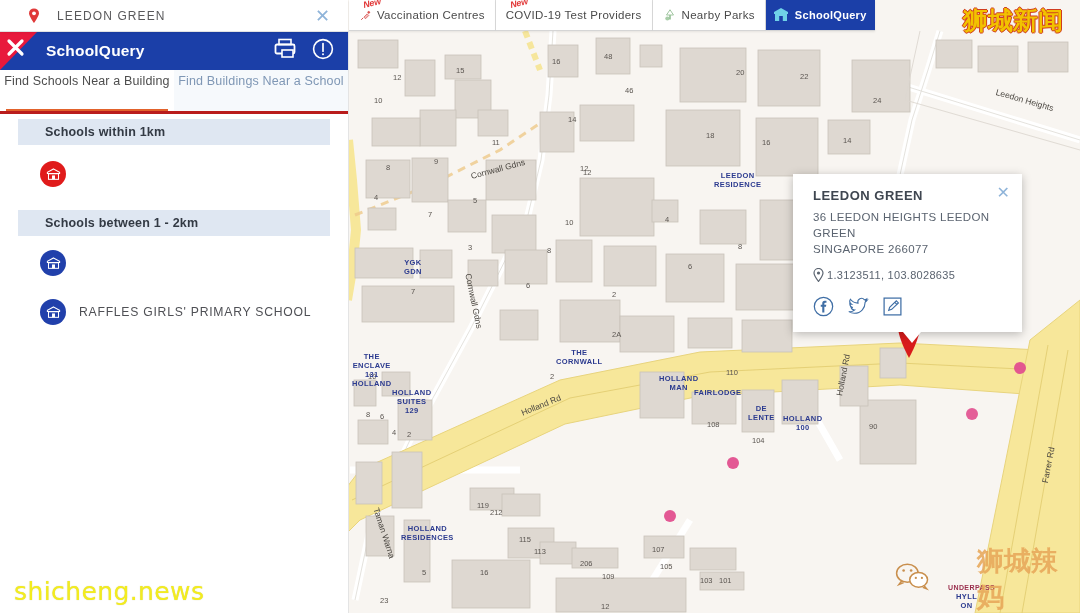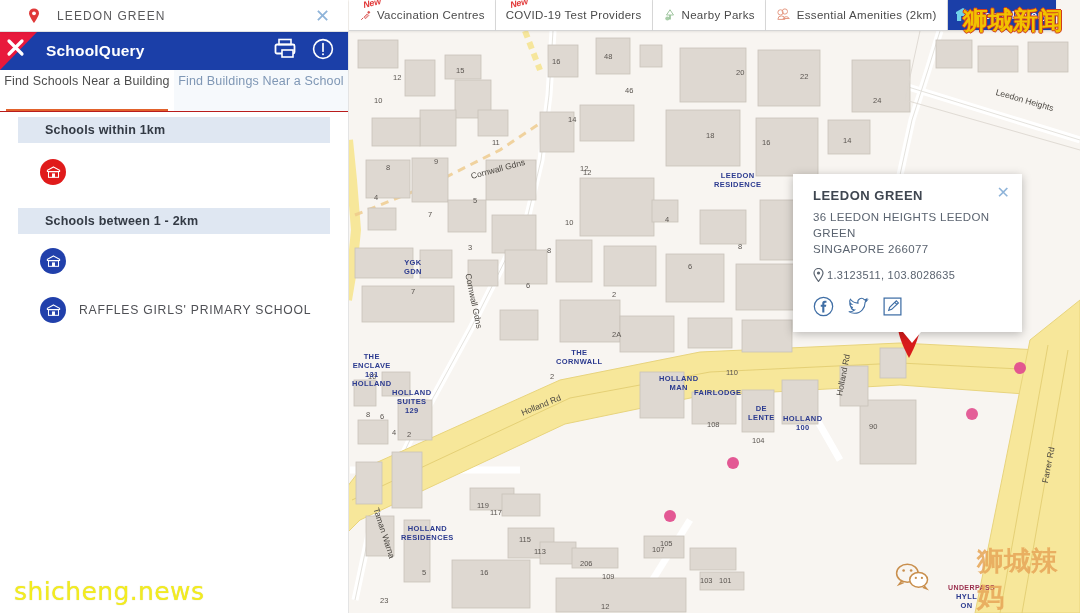--- a/index.html
+++ b/index.html
@@ -144,21 +144,21 @@
     margin-left: auto;
     display: flex;
     align-items: center;
     gap: 16px;
     padding-right: 14px;
   }
 
   .panel-tabs {
     display: flex;
     height: 41px;
-    border-bottom: 1px solid #b91c1c;
+    border-bottom: 3px solid #b91c1c;
   }
   .ptab {
     flex: 1;
     text-align: center;
     font-size: 12.5px;
     line-height: 19px;
     padding-top: 2px;
     color: #7f97b5;
     letter-spacing: .15px;
     position: relative;
@@ -495,27 +495,27 @@
     <div class="mlabel bldg" style="left:707px;top:420px">108</div>
     <div class="mlabel bldg" style="left:752px;top:436px">104</div>
     <div class="mlabel bldg" style="left:869px;top:422px">90</div>
     <div class="mlabel bldg" style="left:368px;top:372px">10</div>
     <div class="mlabel bldg" style="left:366px;top:410px">8</div>
     <div class="mlabel bldg" style="left:380px;top:412px">6</div>
     <div class="mlabel bldg" style="left:392px;top:428px">4</div>
     <div class="mlabel bldg" style="left:407px;top:430px">2</div>
     <div class="mlabel bldg" style="left:380px;top:596px">23</div>
     <div class="mlabel bldg" style="left:477px;top:501px">119</div>
-    <div class="mlabel bldg" style="left:490px;top:508px">117</div>
+    <div class="mlabel bldg" style="left:490px;top:508px">212</div>
     <div class="mlabel bldg" style="left:519px;top:535px">115</div>
     <div class="mlabel bldg" style="left:534px;top:547px">113</div>
     <div class="mlabel bldg" style="left:580px;top:559px">206</div>
     <div class="mlabel bldg" style="left:602px;top:572px">109</div>
     <div class="mlabel bldg" style="left:652px;top:545px">107</div>
-    <div class="mlabel bldg" style="left:660px;top:539px">105</div>
+    <div class="mlabel bldg" style="left:660px;top:562px">105</div>
     <div class="mlabel bldg" style="left:700px;top:576px">103</div>
     <div class="mlabel bldg" style="left:719px;top:576px">101</div>
     <div class="mlabel bldg" style="left:480px;top:568px">16</div>
     <div class="mlabel bldg" style="left:601px;top:602px">12</div>
     <div class="mlabel bldg" style="left:422px;top:568px">5</div>
 
     <div class="mlabel estate" style="left:714px;top:171px">LEEDON<br>RESIDENCE</div>
     <div class="mlabel estate" style="left:404px;top:258px">YGK<br>GDN</div>
     <div class="mlabel estate" style="left:556px;top:348px">THE<br>CORNWALL</div>
     <div class="mlabel estate" style="left:352px;top:352px">THE<br>ENCLAVE<br>131<br>HOLLAND</div>
@@ -561,30 +561,20 @@
       <span class="tab-ico">
         <svg width="14" height="14" viewBox="0 0 16 16">
             <path d="M8 2l4 6H4z" fill="#ffffff" stroke="#9dc49d" stroke-width="1.1"></path>
             <path d="M7 8h2v5H7z" fill="#9dc49d"></path>
             <circle cx="5" cy="12" r="2.4" fill="#6fae6f" opacity=".6"></circle>
           </svg>
       </span>
       <span>Nearby Parks</span>
     </div>
 
-    <div class="top-tab">
-      <span class="tab-ico">
-        <svg width="16" height="14" viewBox="0 0 18 16">
-            <circle cx="5" cy="5" r="3" fill="none" stroke="#e4967f" stroke-width="1.1"></circle>
-            <circle cx="10" cy="4" r="3" fill="none" stroke="#e4967f" stroke-width="1.1"></circle>
-            <path d="M2 13a4 4 0 018 0zM8 12a4 4 0 017 0z" fill="none" stroke="#e4967f" stroke-width="1.1"></path>
-          </svg>
-      </span>
-      <span>Essential Amenities (2km)</span>
-    </div>
 
     <div class="top-tab schoolquery">
       <span class="tab-ico">
         <svg width="18" height="16" viewBox="0 0 18 16">
             <path d="M9 1l7 4v2H2V5z" fill="#6fd2e8"></path>
             <rect x="3" y="7" width="12" height="7" fill="#6fd2e8"></rect>
             <rect x="7.2" y="9" width="3.6" height="5" fill="#1b3fa8"></rect>
           </svg>
       </span>
       <span>SchoolQuery</span>

